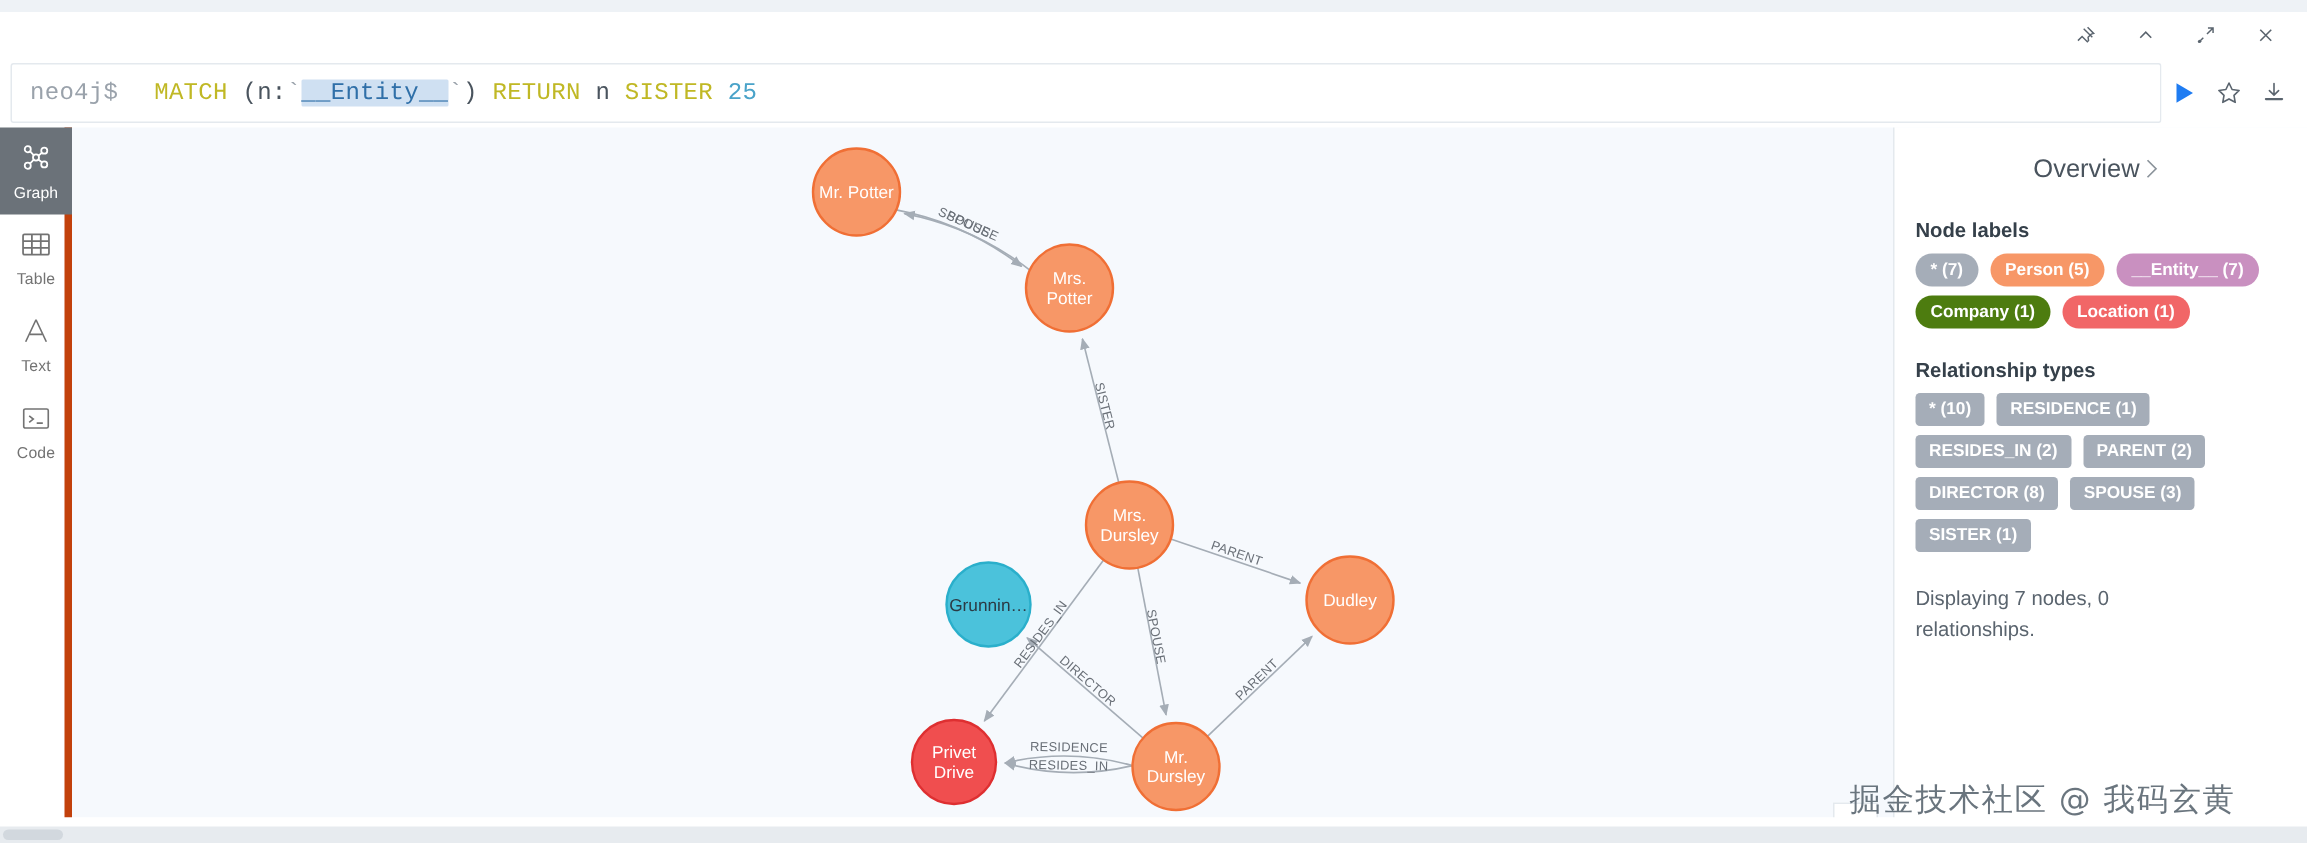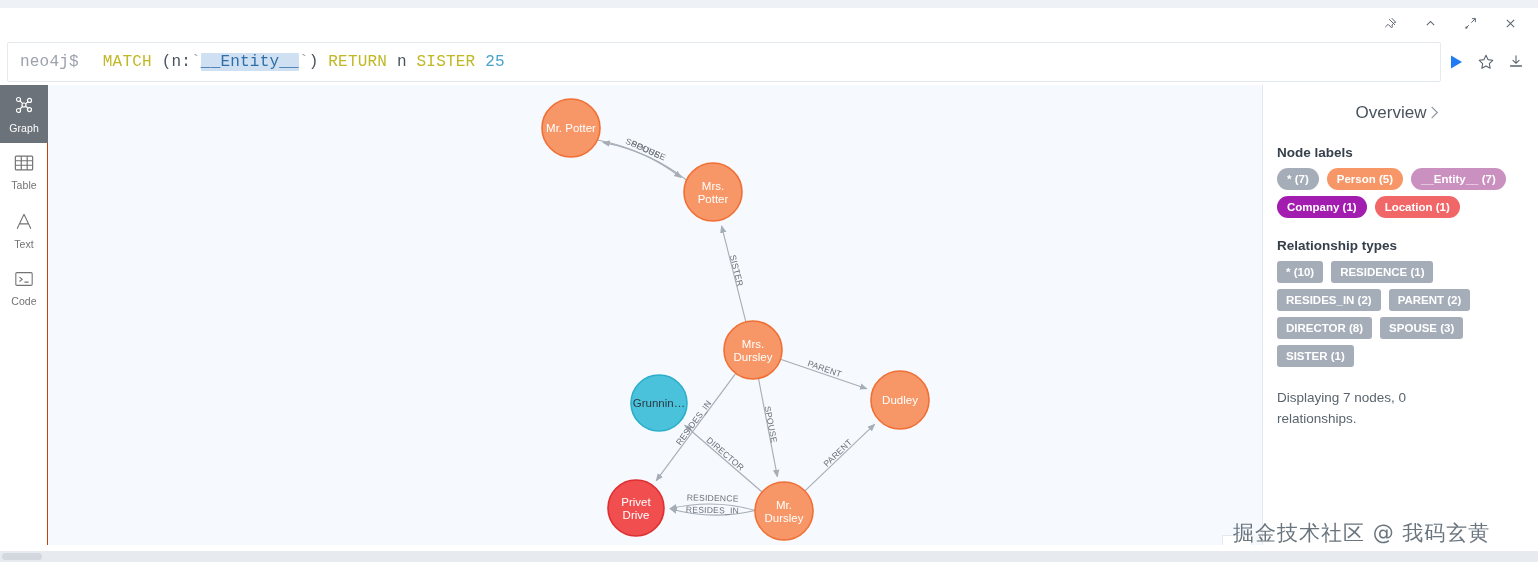--- a/index.html
+++ b/index.html
@@ -93,21 +93,21 @@
     display: flex; align-items: center; justify-content: center;
     cursor: pointer;
   }
 
   
   .rail {
     position: absolute;
     top: 85px; left: 0;
     width: 48px; height: 460px;
     background: #ffffff;
-    border-right: 1px solid #c2410c;
+    border-right: 5px solid #c2410c;
   }
   .rail-item {
     width: 48px; height: 58px;
     display: flex; flex-direction: column;
     align-items: center; justify-content: center;
     color: #737373;
     cursor: pointer;
     gap: 3px;
   }
   .rail-item.active {
@@ -428,21 +428,21 @@
           <path d="M6 3l6 6-6 6"></path>
         </svg>
       </div>
     </div>
 
     <div class="ov-sect">Node labels</div>
     <div class="chips" id="node-label-chips">
         <div class="chip" style="background: rgb(165, 173, 184);">* (7)</div>
         <div class="chip" style="background: rgb(247, 151, 103);">Person (5)</div>
         <div class="chip" style="background: rgb(201, 144, 192);">__Entity__ (7)</div>
-        <div class="chip" style="background: #a21caf;">Company (1)</div>
+        <div class="chip" style="background: #4d7c0f;">Company (1)</div>
         <div class="chip" style="background: rgb(241, 102, 103);">Location (1)</div>
       </div>
 
     <div class="ov-sect">Relationship types</div>
     <div class="chips" id="rel-type-chips">
         <div class="chip-rel">* (10)</div>
         <div class="chip-rel">RESIDENCE (1)</div>
         <div class="chip-rel">RESIDES_IN (2)</div>
         <div class="chip-rel">PARENT (2)</div>
         <div class="chip-rel">DIRECTOR (8)</div>

